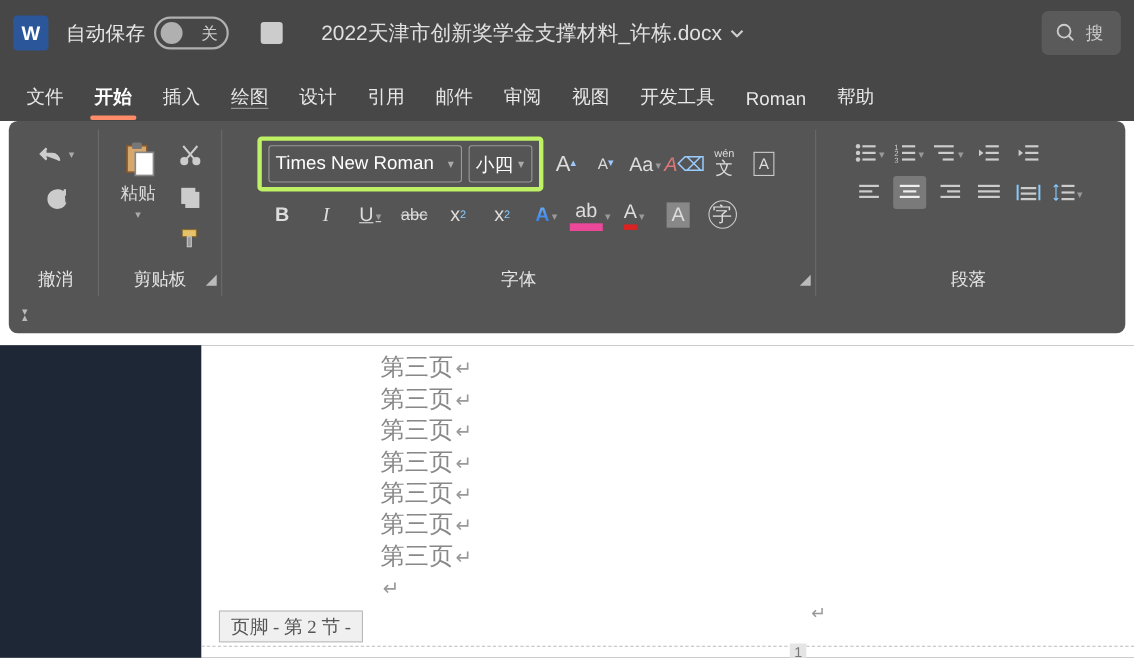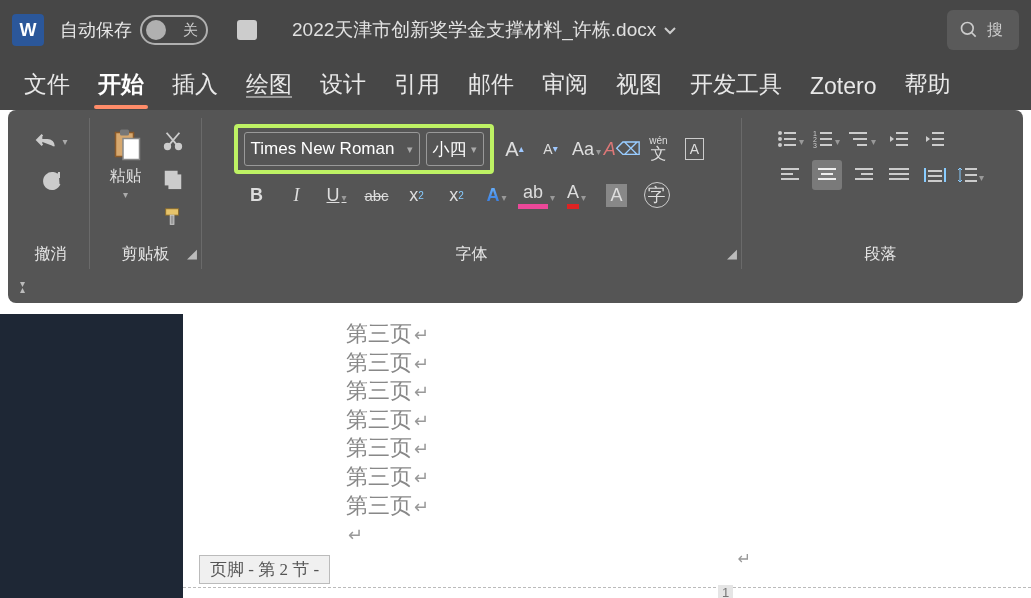--- a/index.html
+++ b/index.html
@@ -93,21 +93,21 @@
 
     
     .tabs {
       height: 50px;
       background: #474747;
       display: flex;
       align-items: flex-end;
       gap: 0;
       padding: 0 10px;
       color: #e8e8e8;
-      font-size: 23px;
+      font-size: 17px;
     }
     .tab {
       padding: 8px 14px 10px;
       cursor: pointer;
     }
     .tab.active {
       color: #fff;
       font-weight: 600;
       position: relative;
     }
@@ -240,21 +240,21 @@
       align-items: center;
       font-size: 10px;
       color: #ddd;
       line-height: 1;
     }
     .bordered-A {
       border: 1.5px solid #ccc;
       padding: 2px 4px;
       font-size: 14px;
     }
-    .highlight-y { border-bottom: 5px solid #ec4899; padding-bottom: 1px;}
+    .highlight-y { border-bottom: 7px solid #ec4899; padding-bottom: 1px;}
     .font-color-a { border-bottom: 5px solid #d22; padding-bottom: 1px;}
     .text-effect-a {
       background: linear-gradient(180deg,#6fb7ff,#2b6fd8);
       -webkit-background-clip: text;
       color: transparent;
       font-weight: bold;
       font-size: 18px;
     }
     
     .caret-pair {
@@ -376,21 +376,21 @@
   <div class="tab">文件</div>
   <div class="tab active">开始</div>
   <div class="tab">插入</div>
   <div class="tab underline">绘图</div>
   <div class="tab">设计</div>
   <div class="tab">引用</div>
   <div class="tab">邮件</div>
   <div class="tab">审阅</div>
   <div class="tab">视图</div>
   <div class="tab">开发工具</div>
-  <div class="tab">Zotero</div>
+  <div class="tab">Roman</div>
   <div class="tab">帮助</div>
 </div>
 
 <div class="ribbon-container">
 <div class="ribbon">
 
   <div class="group" style="width:78px">
     <div class="group-body">
       <div class="btn-icon">
         <svg width="26" height="22" viewBox="0 0 24 20" fill="none" stroke="#ccc" stroke-width="2">

